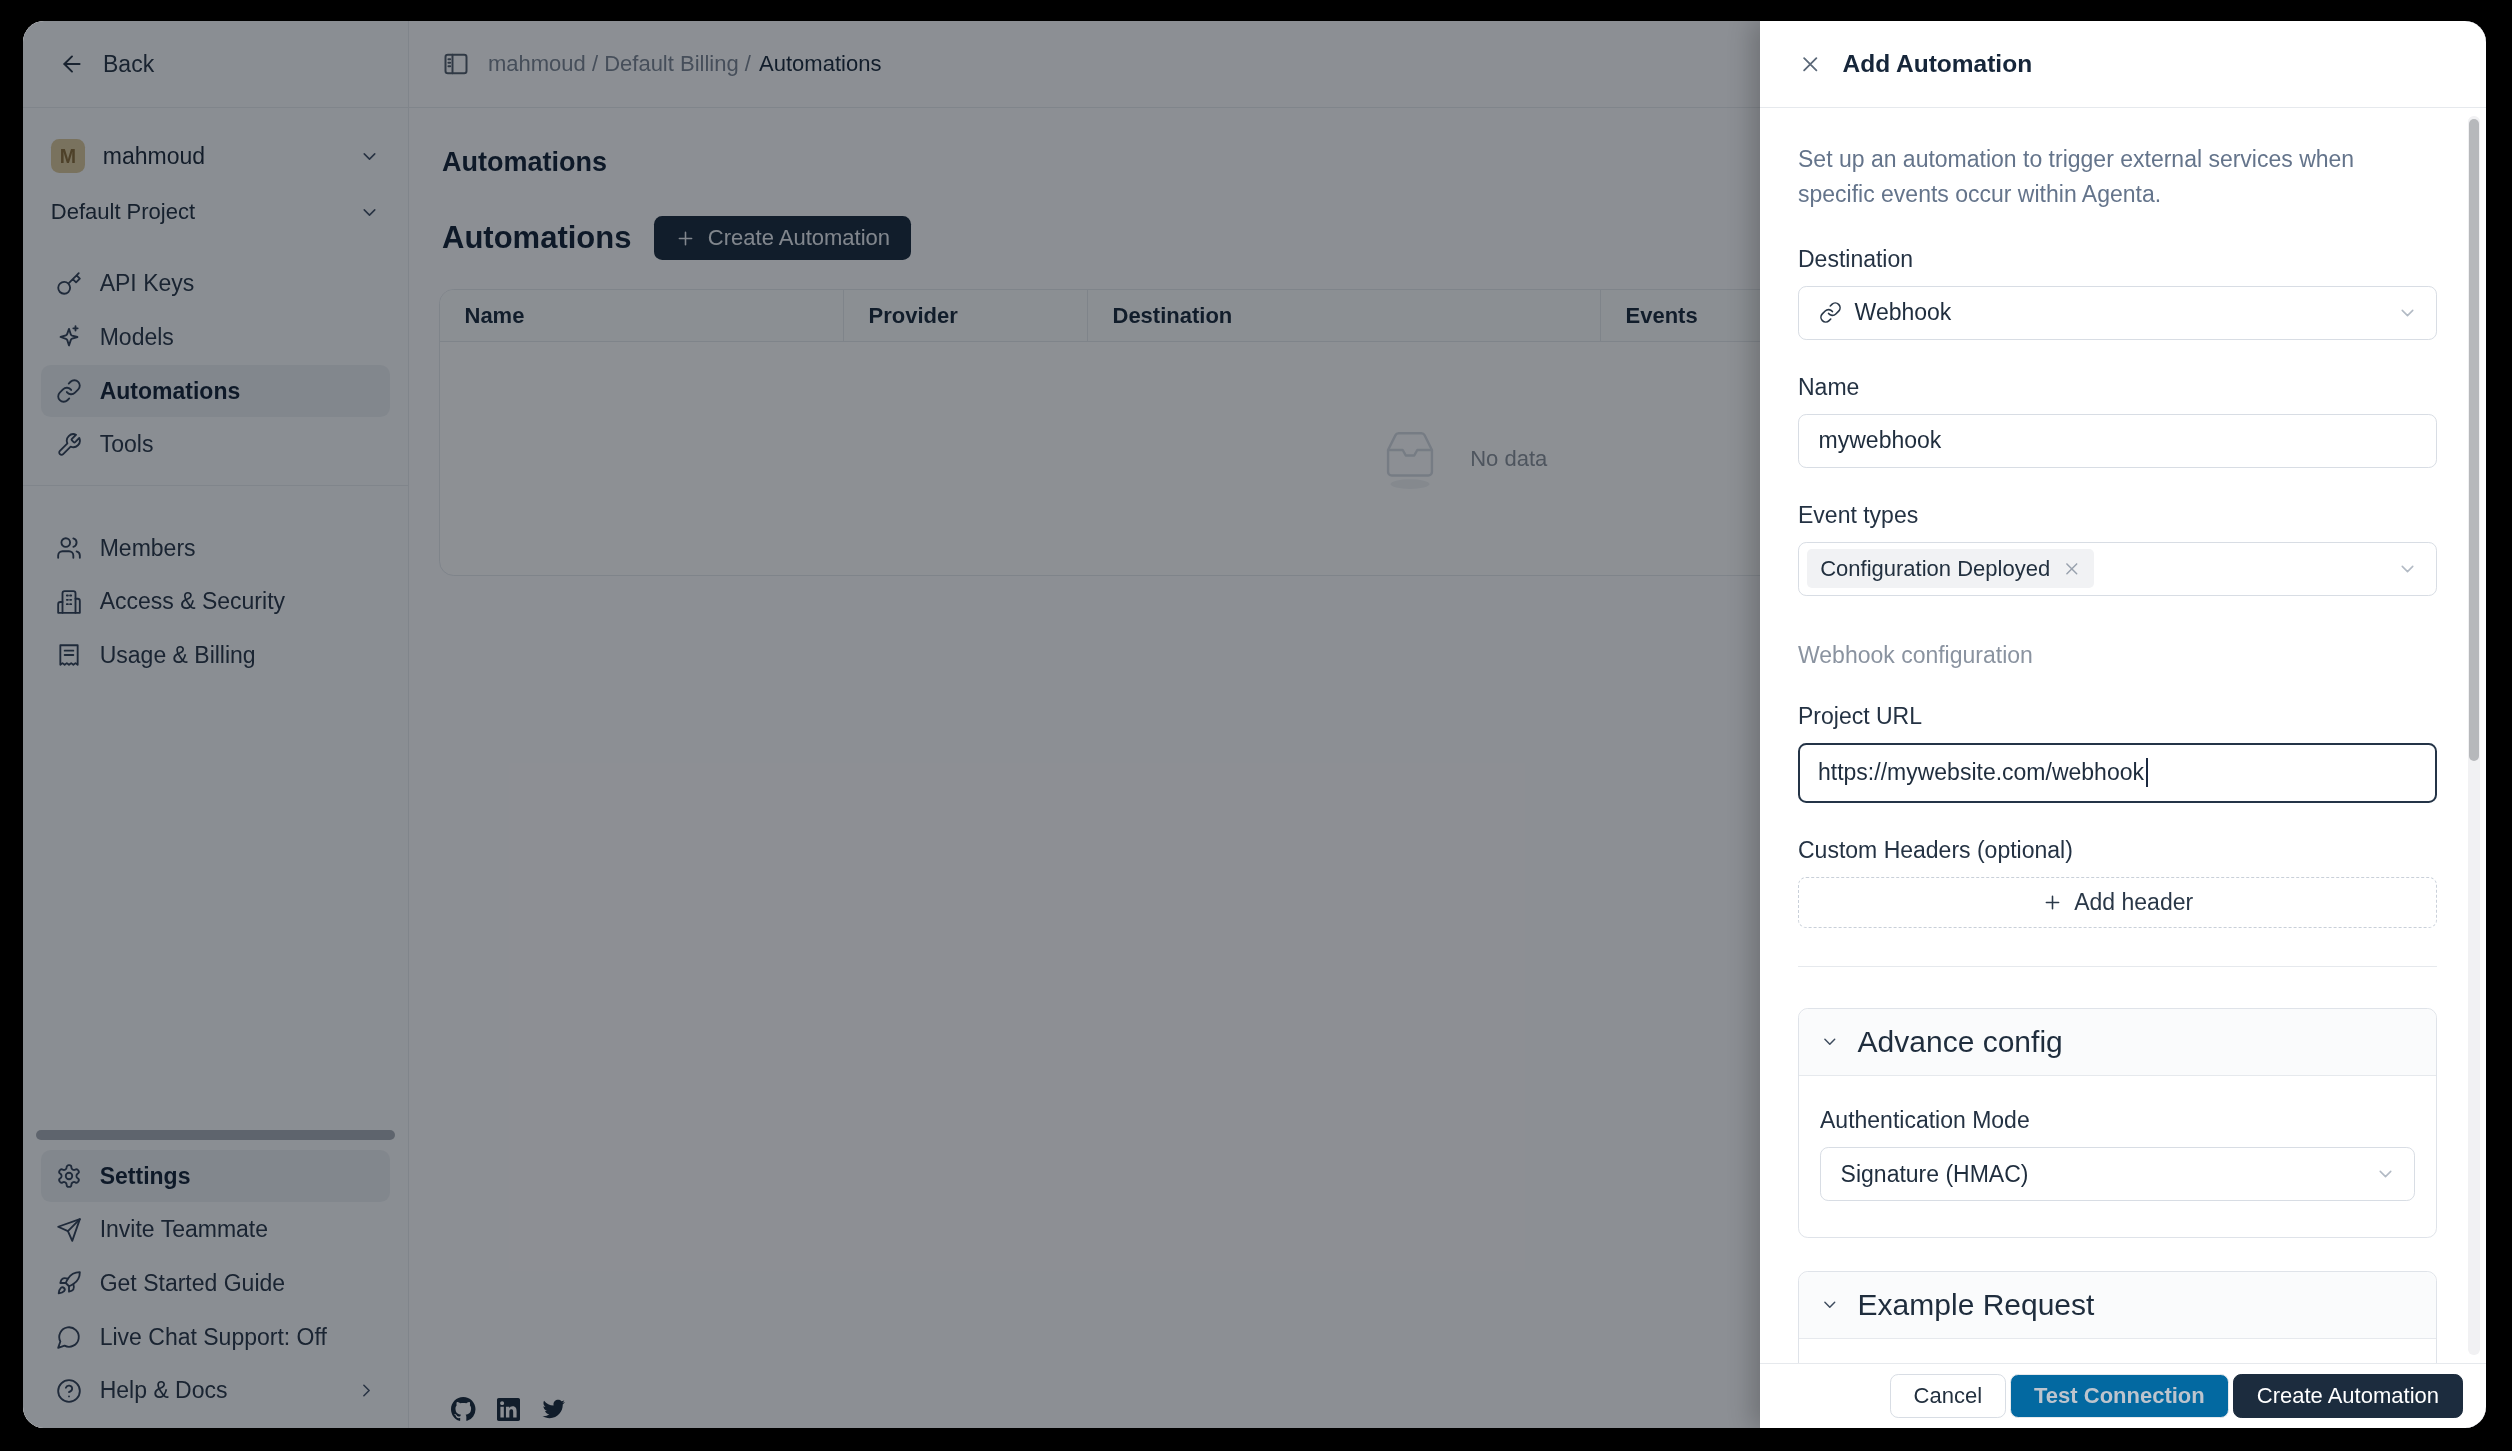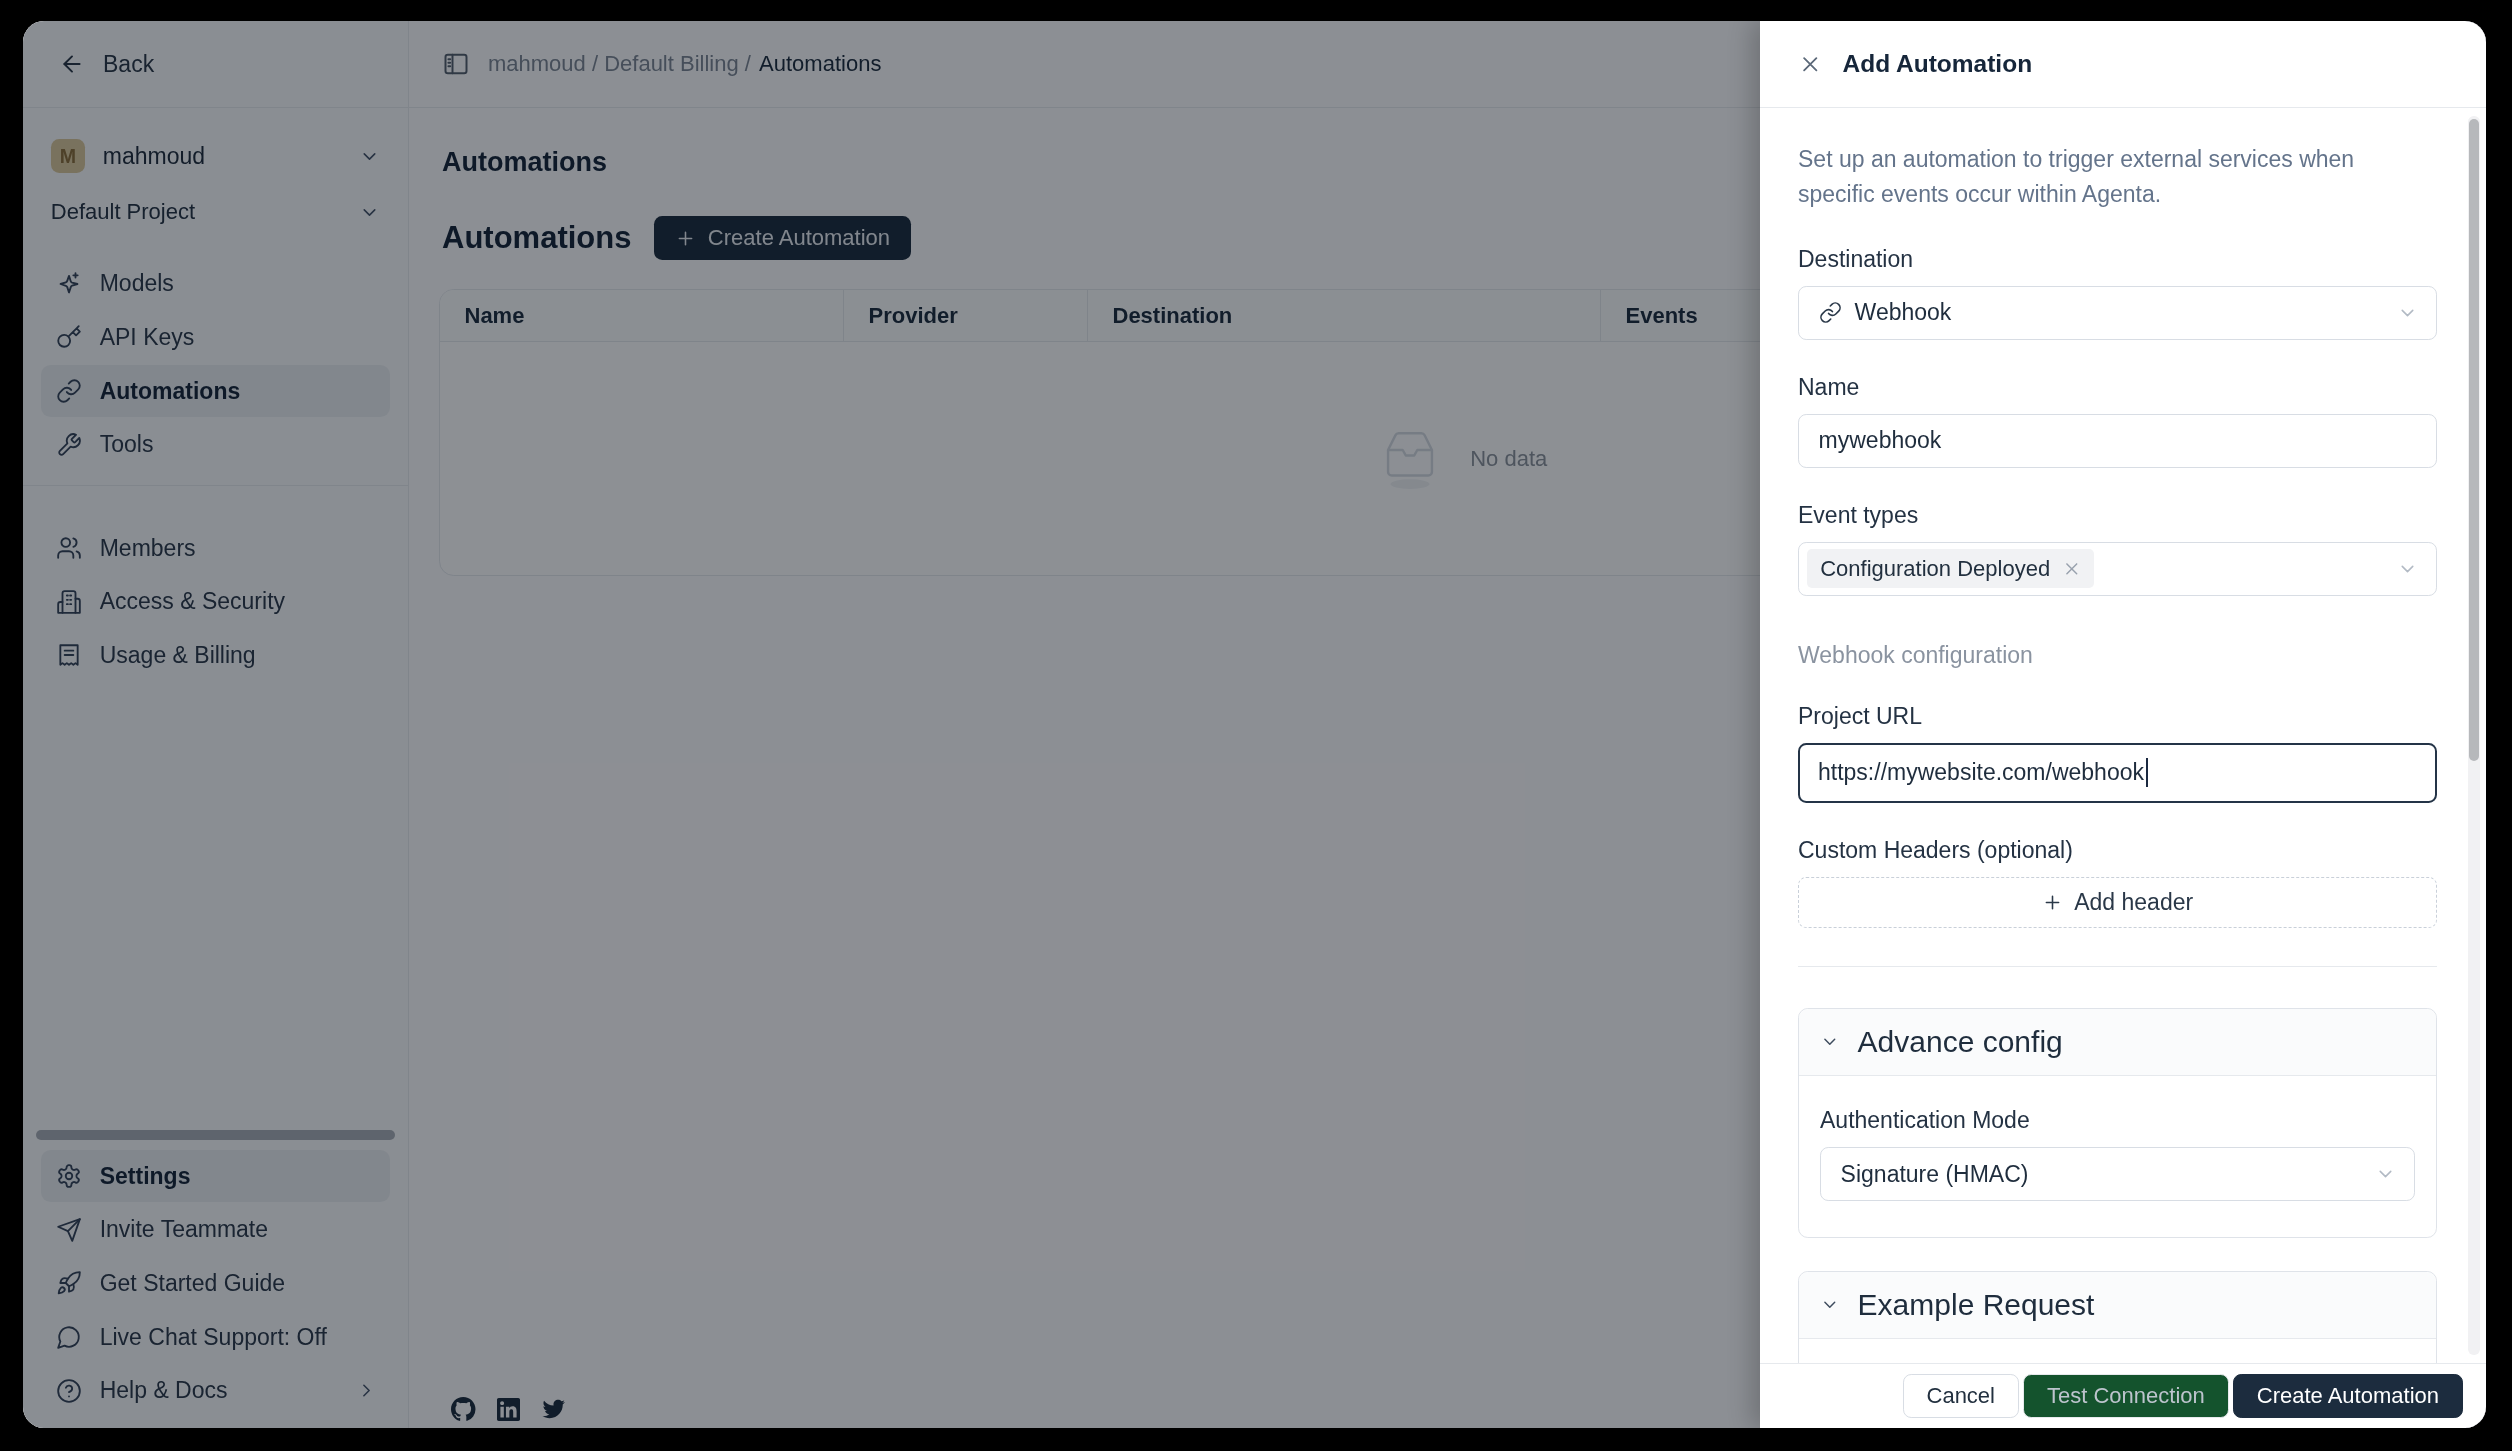--- a/index.html
+++ b/index.html
@@ -97,21 +97,21 @@
   .code-caption-row{display:flex;align-items:flex-start;justify-content:space-between;padding-top:8.2px;}
   .code-caption{font-family:"DejaVu Sans Mono",monospace;font-size:21px;font-weight:bold;color:#1c2b3d;
     letter-spacing:1.6px;}
   .vscrollbar{position:absolute;right:6.5px;top:8.2px;bottom:8.2px;width:11.4px;background:#f1f1f3;border-radius:5.7px;}
   .vthumb{position:absolute;top:3.3px;left:0.8px;width:9.8px;height:642px;background:#b6b8bb;border-radius:5.7px;}
   .drawer-footer{height:65px;min-height:65px;border-top:1.6px solid var(--border);display:flex;align-items:center;
     justify-content:flex-end;gap:4px;padding-right:23px;}
   .btn{height:44px;padding:0 23px;border-radius:8.2px;font-size:22px;font-family:inherit;cursor:pointer;
     display:flex;align-items:center;}
   .btn.ghost{background:#fff;border:1.6px solid var(--input-border);color:#22303f;}
-  .btn.disabled{background:#14532d;border:1.6px solid #e6e9ec;color:#bdc4cd;cursor:not-allowed;}
+  .btn.disabled{background:#0369a1;border:1.6px solid #e6e9ec;color:#bdc4cd;cursor:not-allowed;font-weight:bold;}
   .btn.primary{background:var(--navy);border:1.6px solid var(--navy);color:#fff;}
 </style>
 </head>
 <body>
 
 <div class="window">
 
   <div class="sidebar">
     <div class="sidebar-header">
       <span class="ic">
@@ -139,33 +139,33 @@
           <svg width="21" height="21" viewBox="0 0 24 24" fill="none" stroke="currentColor" stroke-width="1.8" stroke-linecap="round" stroke-linejoin="round">
               <path d="M6 9l6 6 6-6"></path>
             </svg>
         </span>
       </div>
 
       <div class="nav">
         <div class="nav-item">
           <span class="ic">
             <svg width="26" height="26" viewBox="0 0 24 24" fill="none" stroke="currentColor" stroke-width="1.7" stroke-linecap="round" stroke-linejoin="round">
+                <path d="M21 2l-2 2m-7.61 7.61a5.5 5.5 0 1 1-7.778 7.778 5.5 5.5 0 0 1 7.777-7.777zm0 0L15.5 7.5m0 0l3 3L22 7l-3-3m-3.5 3.5L19 4"></path>
+              </svg>
+          </span>
+          <span class="lbl">API Keys</span>
+        </div>
+        <div class="nav-item">
+          <span class="ic">
+            <svg width="26" height="26" viewBox="0 0 24 24" fill="none" stroke="currentColor" stroke-width="1.7" stroke-linecap="round" stroke-linejoin="round">
                 <path d="M12 4.5l1.6 4.9a2 2 0 0 0 1.27 1.27L19.8 12l-4.9 1.6a2 2 0 0 0-1.27 1.27L12 19.8l-1.6-4.9a2 2 0 0 0-1.27-1.27L4.2 12l4.9-1.6a2 2 0 0 0 1.27-1.27L12 4.5z"></path>
                 <path d="M18 2v4M16 4h4"></path>
               </svg>
           </span>
           <span class="lbl">Models</span>
-        </div>
-        <div class="nav-item">
-          <span class="ic">
-            <svg width="26" height="26" viewBox="0 0 24 24" fill="none" stroke="currentColor" stroke-width="1.7" stroke-linecap="round" stroke-linejoin="round">
-                <path d="M21 2l-2 2m-7.61 7.61a5.5 5.5 0 1 1-7.778 7.778 5.5 5.5 0 0 1 7.777-7.777zm0 0L15.5 7.5m0 0l3 3L22 7l-3-3m-3.5 3.5L19 4"></path>
-              </svg>
-          </span>
-          <span class="lbl">API Keys</span>
         </div>
         <div class="nav-item active">
           <span class="ic">
             <svg width="26" height="26" viewBox="0 0 24 24" fill="none" stroke="currentColor" stroke-width="1.7" stroke-linecap="round" stroke-linejoin="round">
                 <path d="M10 13a5 5 0 0 0 7.54.54l3-3a5 5 0 0 0-7.07-7.07l-1.72 1.71"></path>
                 <path d="M14 11a5 5 0 0 0-7.54-.54l-3 3a5 5 0 0 0 7.07 7.07l1.71-1.71"></path>
               </svg>
           </span>
           <span class="lbl">Automations</span>
         </div>

